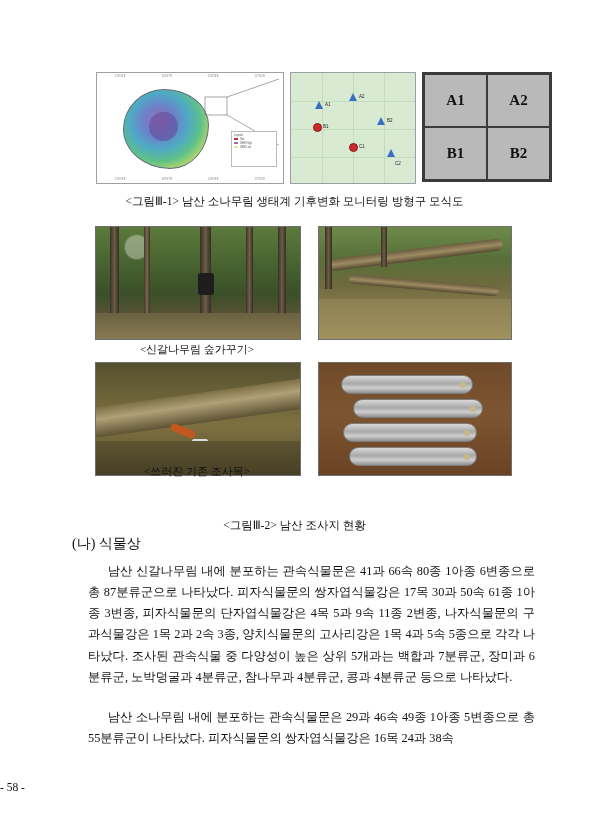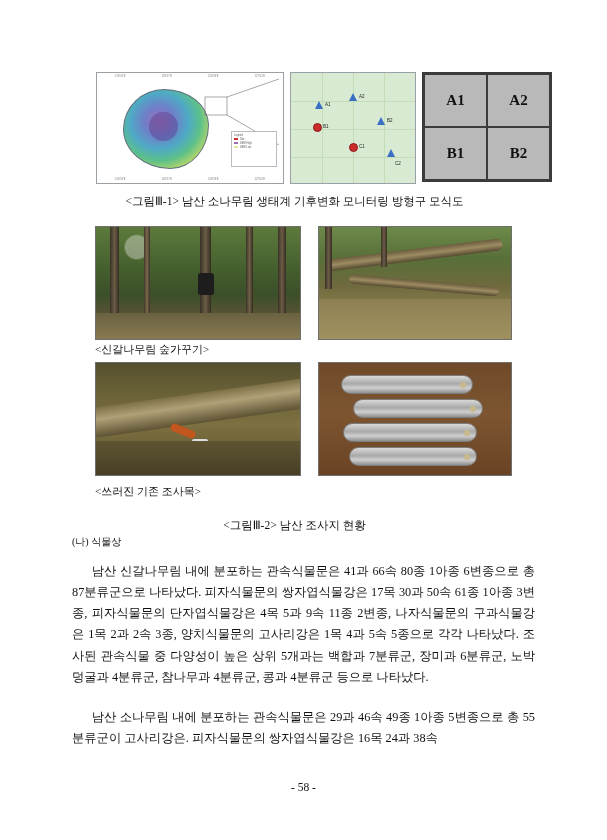--- a/index.html
+++ b/index.html
@@ -167,20 +167,21 @@
     left: 0;
     width: 589px;
     text-align: center;
     font-size: 11.5px;
     font-family: "Liberation Serif", serif;
     color: #111;
   }
   .subcap {
     position: absolute;
     font-size: 11px;
+    text-align: center;
     color: #111;
   }
 
   
   .photo {
     position: absolute;
     border: 1px solid #6f6f6f;
     overflow: hidden;
   }
   .ph-forest1 {
@@ -230,33 +231,32 @@
   .body-text {
     position: absolute;
     left: 72px;
     width: 463px;
     font-size: 12.3px;
     line-height: 1.72;
     color: #111;
     text-align: justify;
     font-family: "Liberation Serif", serif;
   }
-  .body-text p { margin: 0 0 0 0; }
+  .body-text p { margin: 0 0 0 16px; }
   .body-text p.indent { text-indent: 1.6em; }
   .heading {
     position: absolute;
     left: 72px;
-    font-size: 10px;
+    font-size: 14px;
     color: #111;
   }
   .pagenum {
     position: absolute;
     left: 0;
     width: 607px;
-    text-align: center;
     font-size: 11.5px;
     color: #111;
   }
 </style>
 </head>
 <body>
 
 <div class="page">
 
   <div class="fig1-row">
@@ -352,29 +352,29 @@
     <div style="position:absolute; left:0; bottom:0; width:204px; height:34px; background:linear-gradient(180deg,#5e5432,#473f26);"></div>
   </div>
 
   <div class="photo ph-tags" style="left:318px; top:362px; width:192px; height:112px;">
     <div class="tag" style="left:22px; top:12px; width:130px; height:17px;"></div>
     <div class="tag" style="left:34px; top:36px; width:128px; height:17px;"></div>
     <div class="tag" style="left:24px; top:60px; width:132px; height:17px;"></div>
     <div class="tag" style="left:30px; top:84px; width:126px; height:17px;"></div>
   </div>
 
-  <div class="subcap" style="left:95px; top:484px; width:204px;">&lt;쓰러진 기존 조사목&gt;</div>
+  <div class="subcap" style="left:95px; top:464px; width:204px;">&lt;쓰러진 기존 조사목&gt;</div>
 
   <div class="caption" style="top:518px">&lt;그림Ⅲ-2&gt; 남산 조사지 현황</div>
 
   <div class="heading" style="top:535px">(나) 식물상</div>
 
   <div class="body-text" style="top:561px">
     <p class="indent">남산 신갈나무림 내에 분포하는 관속식물문은 41과 66속 80종 1아종 6변종으로 총 87분류군으로 나타났다. 피자식물문의 쌍자엽식물강은 17목 30과 50속 61종 1아종 3변종, 피자식물문의 단자엽식물강은 4목 5과 9속 11종 2변종, 나자식물문의 구과식물강은 1목 2과 2속 3종, 양치식물문의 고사리강은 1목 4과 5속 5종으로 각각 나타났다. 조사된 관속식물 중 다양성이 높은 상위 5개과는 백합과 7분류군, 장미과 6분류군, 노박덩굴과 4분류군, 참나무과 4분류군, 콩과 4분류군 등으로 나타났다.</p>
   </div>
 
   <div class="body-text" style="top:707px">
-    <p class="indent">남산 소나무림 내에 분포하는 관속식물문은 29과 46속 49종 1아종 5변종으로 총 55분류군이 고사리강은. 피자식물문의 쌍자엽식물강은 16목 24과 38속</p>
+    <p class="indent">남산 소나무림 내에 분포하는 관속식물문은 29과 46속 49종 1아종 5변종으로 총 55분류군이 나타났다. 피자식물문의 쌍자엽식물강은 16목 24과 38속</p>
   </div>
 
   <div class="pagenum" style="top:781px">- 58 -</div>
 
 </div>
 
 </body></html>

